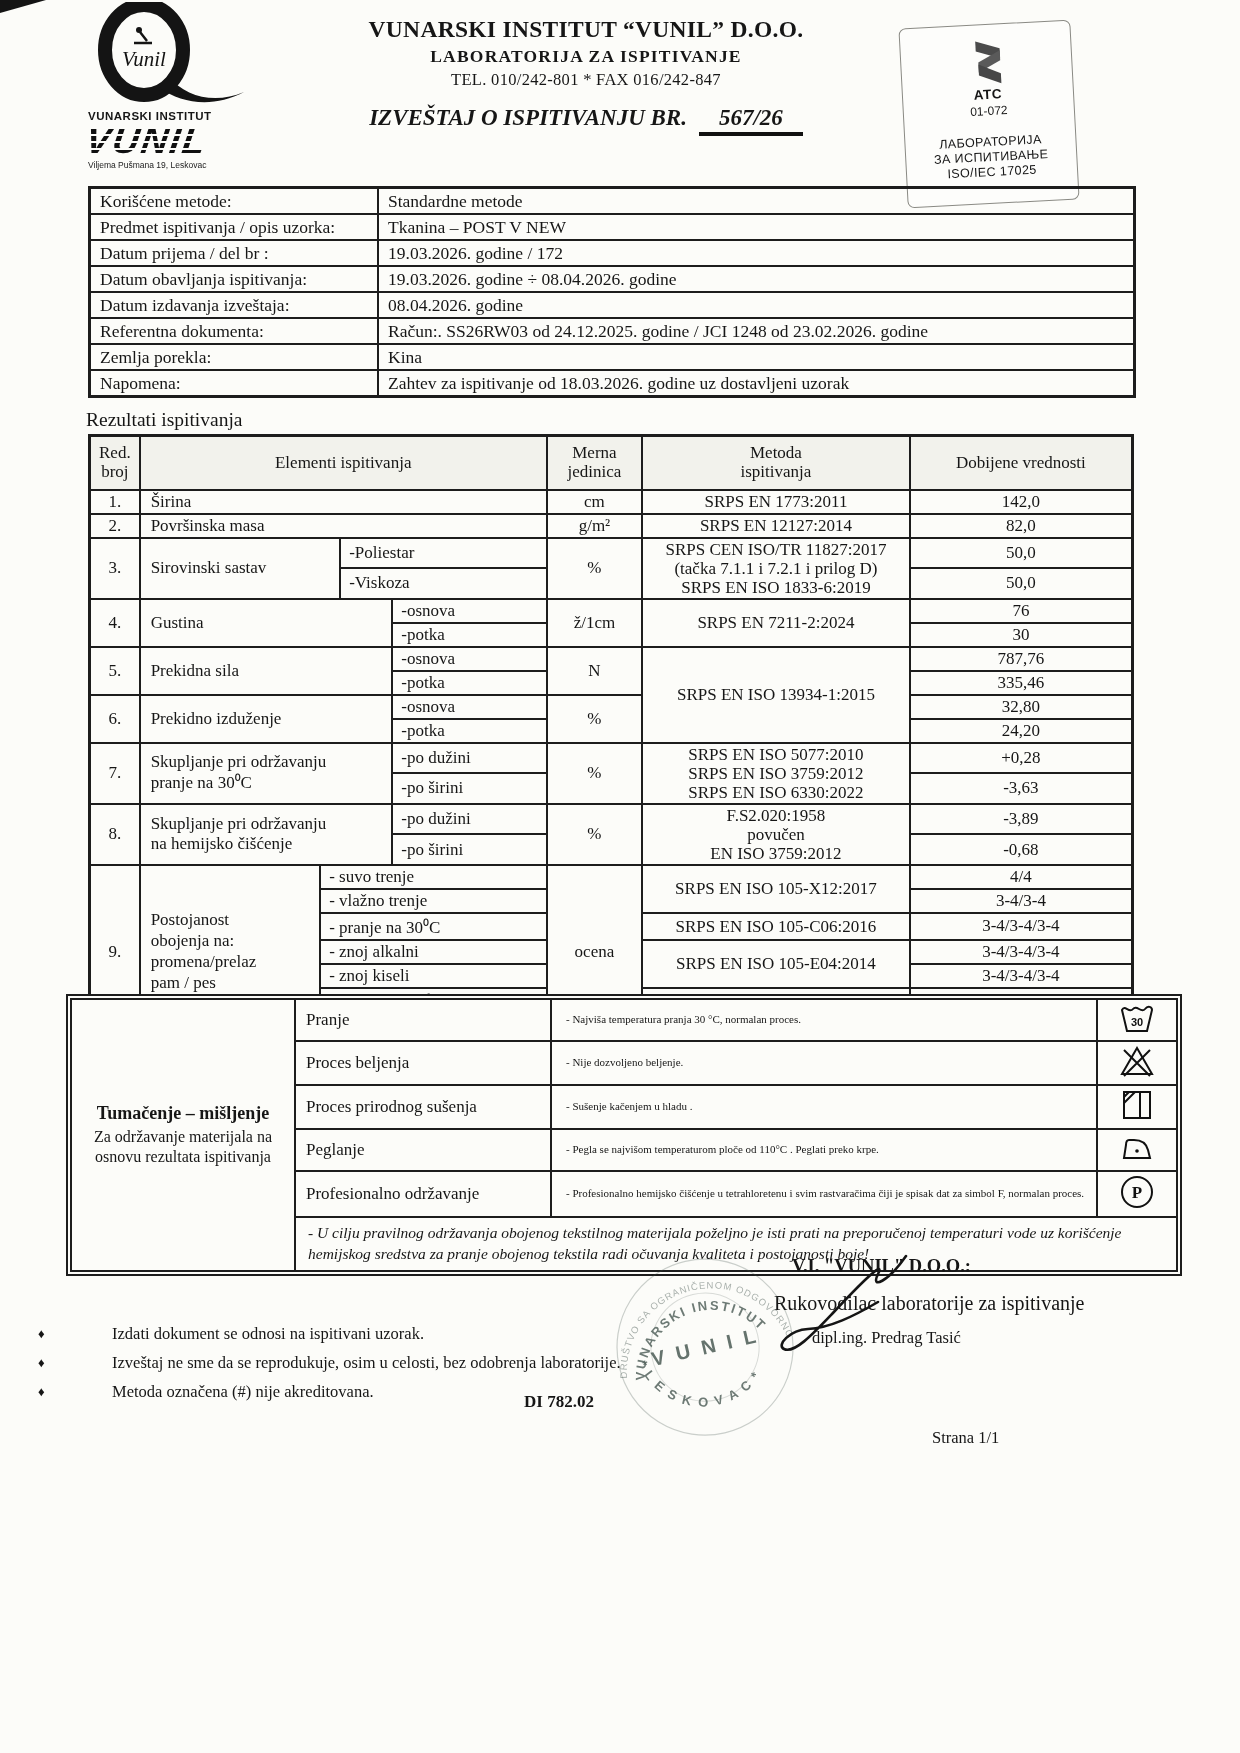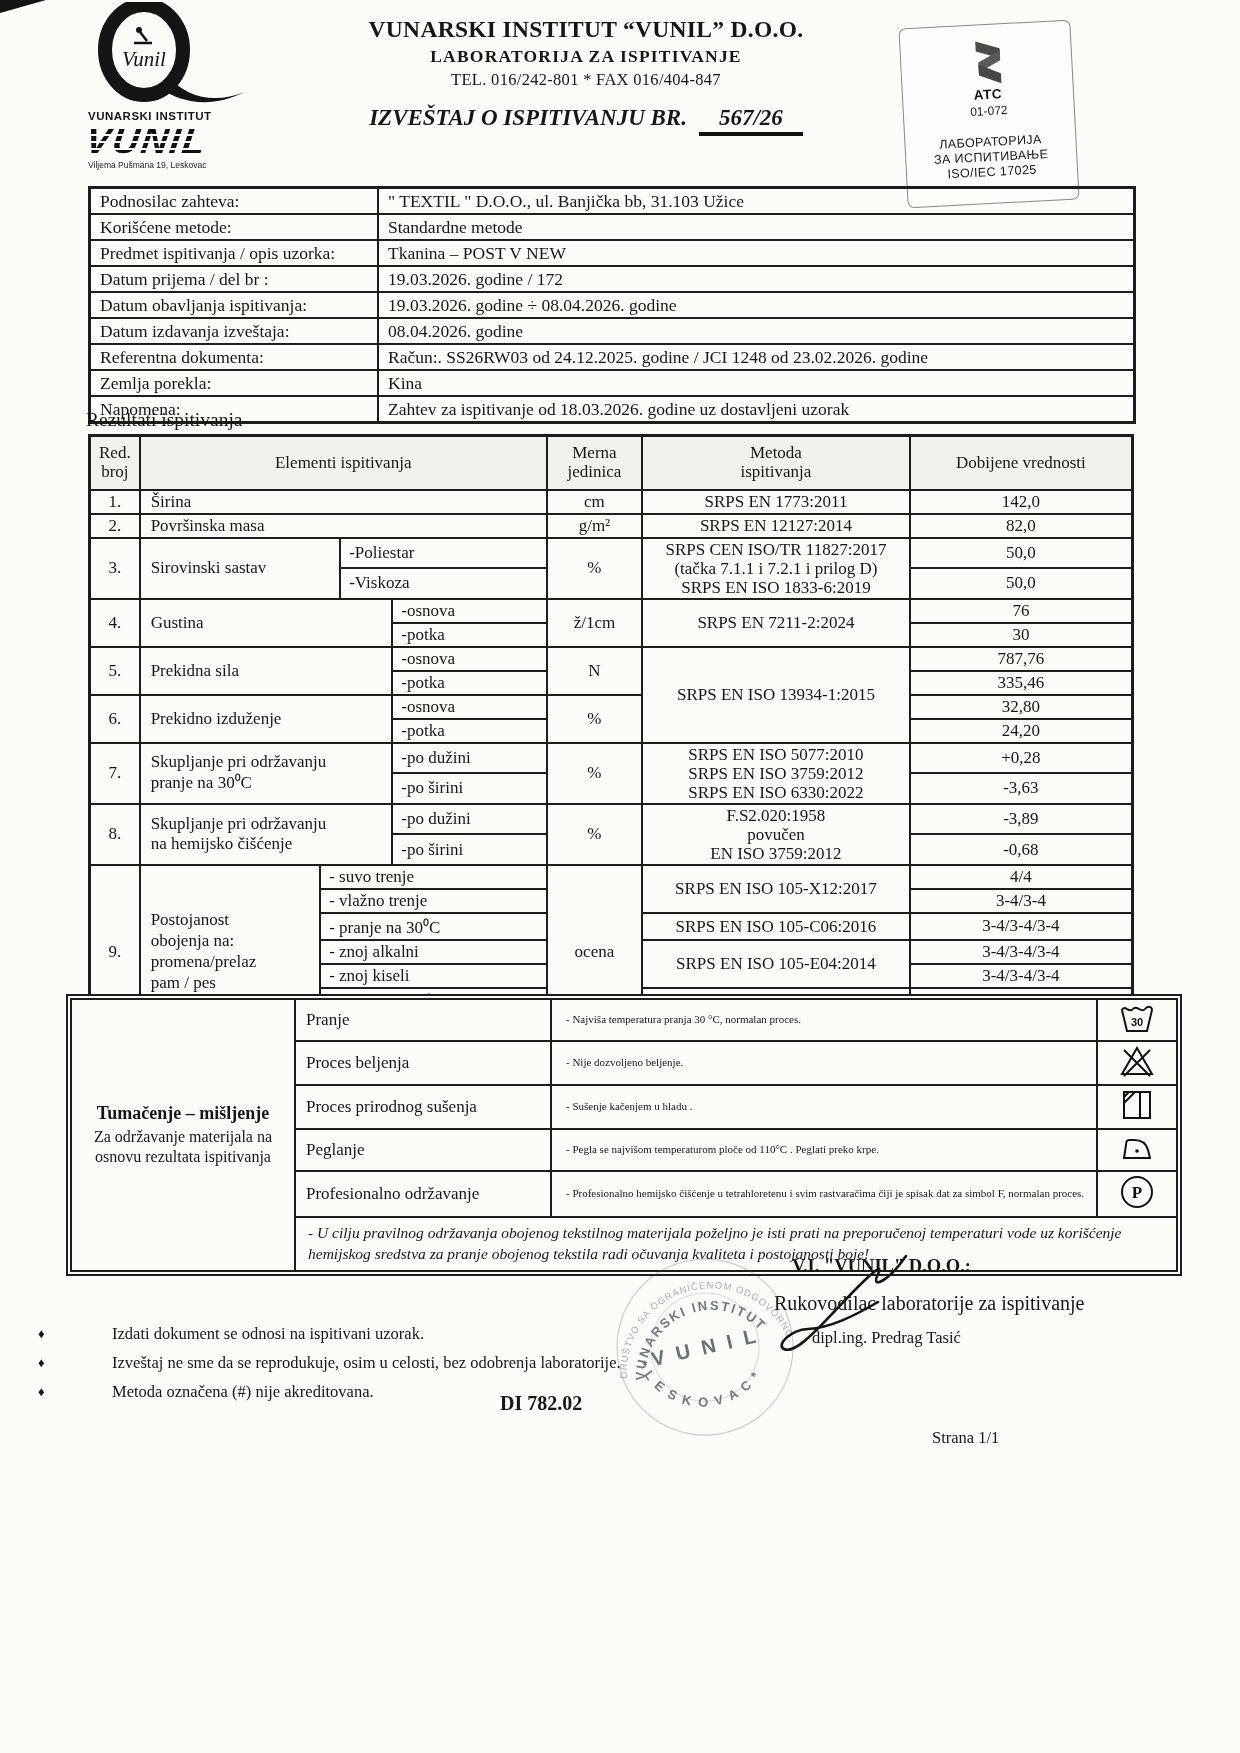--- a/index.html
+++ b/index.html
@@ -68,21 +68,21 @@
   .c-note{font-style:italic;font-size:15.5px;padding:5px 12px;line-height:1.35;}
   
   .foot-company{left:792px;top:1256px;font-size:18.5px;font-weight:bold;white-space:nowrap;}
   .foot-role{left:774px;top:1292px;font-size:20px;white-space:nowrap;}
   .foot-name{left:812px;top:1328px;font-size:16.5px;white-space:nowrap;}
   .stamp{left:598px;top:1242px;transform:rotate(-13deg);opacity:.88;}
   .scribble{left:720px;top:1246px;}
   .notes{left:38px;top:1324px;font-size:16.5px;}
   .note-row{margin-bottom:9px;white-space:nowrap;}
   .diamond{display:inline-block;width:74px;font-size:13px;vertical-align:1px;}
-  .doc-code{left:500px;top:1392px;font-size:20px;font-weight:bold;}
+  .doc-code{left:524px;top:1392px;font-size:17px;font-weight:bold;}
   .page-num{left:932px;top:1428px;font-size:16.5px;}
   svg{display:block;}
   .c-sym svg{display:inline-block;}
 </style>
 </head>
 <body>
 
 <div class="page">
   <div class="corner"></div>
 
@@ -98,21 +98,21 @@
     <div class="vunil-wrap">
       <div class="vunil-word">VUNIL</div>
       <div class="vunil-stripes"></div>
     </div>
     <div class="brand-addr">Viljema Pušmana 19, Leskovac</div>
   </div>
 
   <div class="abs center-head">
     <div class="org-name">VUNARSKI INSTITUT “VUNIL” D.O.O.</div>
     <div class="lab-name">LABORATORIJA ZA ISPITIVANJE</div>
-    <div class="org-tel">TEL. 016/242-801 * FAX 016/404-847</div>
+    <div class="org-tel">TEL. 010/242-801 * FAX 016/242-847</div>
     <div class="report-line">
       <span>IZVEŠTAJ O ISPITIVANJU BR.</span><span class="report-num">567/26</span>
     </div>
   </div>
 
   <div class="abs atc">
     <svg width="44" height="46" viewBox="0 0 44 46" style="margin:0 auto">
       <path d="M12,2 L36,10 V20 L12,12 Z" fill="#4b4b4b"></path>
       <path d="M36,12 L14,23 V33 L36,22 Z" fill="#5a5a5a"></path>
       <path d="M14,25 L36,35 V45 L14,36 Z" fill="#474747"></path>
@@ -121,24 +121,20 @@
     <div class="atc-num">01-072</div>
     <div class="atc-gap"></div>
     <div class="atc-l">ЛАБОРАТОРИЈА</div>
     <div class="atc-l">ЗА ИСПИТИВАЊЕ</div>
     <div class="atc-l">ISO/IEC 17025</div>
   </div>
 
   <div class="abs info">
     <table>
       <tbody>
-          <tr>
-            <td class="lab">Podnosilac zahteva:</td>
-            <td>" TEXTIL " D.O.O., ul. Banjička bb, 31.103 Užice</td>
-          </tr>
       <tr>
             <td class="lab">Korišćene metode:</td>
             <td>Standardne metode</td>
           </tr>
       <tr>
             <td class="lab">Predmet ispitivanja / opis uzorka:</td>
             <td>Tkanina – POST V NEW</td>
           </tr>
       <tr>
             <td class="lab">Datum prijema / del br :</td>

